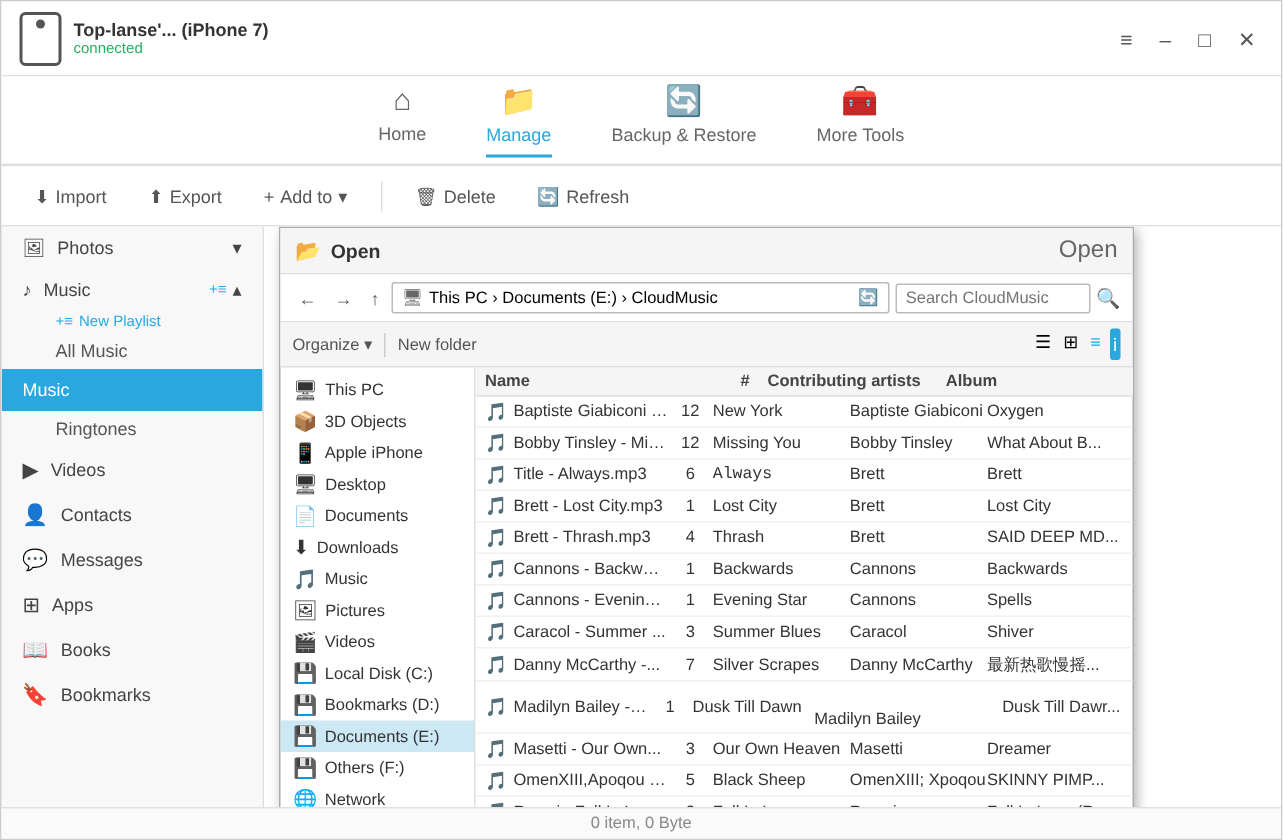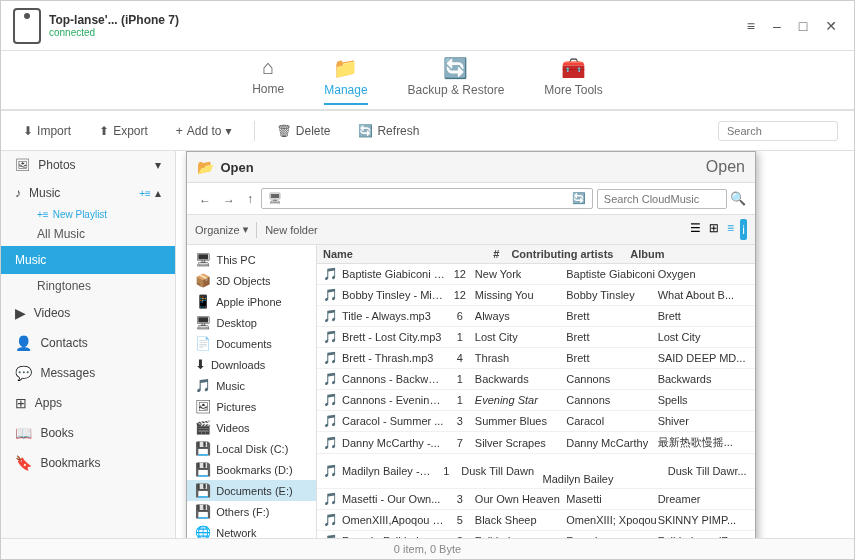--- a/index.html
+++ b/index.html
@@ -146,21 +146,20 @@
     </div>
     <div class="toolbar-sep"></div>
     <div class="toolbar-btn">
       <span>🗑</span>
       <span>Delete</span>
     </div>
     <div class="toolbar-btn">
       <span>🔄</span>
       <span>Refresh</span>
     </div>
-    <input class="search-box" type="text" placeholder="Search" style="">
   </div>
 
   <div class="main-content">
 
     <div class="sidebar">
       <div class="sidebar-parent">
         <div class="left">
           <span class="item-icon">🖼</span>
           <span>Photos</span>
         </div>
@@ -225,20 +224,21 @@
           </div>
           <span class="dialog-close">Open</span>
         </div>
 
         <div class="addr-bar">
           <button class="addr-btn">←</button>
           <button class="addr-btn">→</button>
           <button class="addr-btn">↑</button>
           <div class="addr-path">
             <span style="color:#666;">🖥</span>
+            <span>This PC › Documents (E:) › CloudMusic</span>
             <span style="margin-left:auto;color:#aaa;">🔄</span>
           </div>
           <input class="addr-search" type="text" placeholder="Search CloudMusic" style="">
           <span style="font-size:13px;color:#555;">🔍</span>
         </div>
 
         <div class="file-toolbar">
           <div class="file-toolbar-btn">
             <span>Organize</span>
             <span>▾</span>
@@ -343,21 +343,21 @@
       <div class="col-title" style="overflow:hidden;text-overflow:ellipsis;white-space:nowrap;">Missing You</div>
       <div class="col-artist" style="overflow:hidden;text-overflow:ellipsis;white-space:nowrap;">Bobby Tinsley</div>
       <div class="col-album" style="overflow:hidden;text-overflow:ellipsis;white-space:nowrap;">What About B...</div>
     </div>
                 <div class="file-row">
       <div class="col-name">
         <span class="file-icon">🎵</span>
         <span style="overflow:hidden;text-overflow:ellipsis;white-space:nowrap;">Title - Always.mp3</span>
       </div>
       <div class="col-num">6</div>
-      <div class="col-title" style="overflow:hidden;text-overflow:ellipsis;white-space:nowrap;">Always</div>
+      <div class="col-title" style="overflow:hidden;text-overflow:ellipsis;white-space:nowrap;font-family:Liberation Mono, monospace;">Always</div>
       <div class="col-artist" style="overflow:hidden;text-overflow:ellipsis;white-space:nowrap;">Brett</div>
       <div class="col-album" style="overflow:hidden;text-overflow:ellipsis;white-space:nowrap;">Brett</div>
     </div>
                 <div class="file-row">
       <div class="col-name">
         <span class="file-icon">🎵</span>
         <span style="overflow:hidden;text-overflow:ellipsis;white-space:nowrap;">Brett - Lost City.mp3</span>
       </div>
       <div class="col-num">1</div>
       <div class="col-title" style="overflow:hidden;text-overflow:ellipsis;white-space:nowrap;">Lost City</div>
@@ -383,21 +383,21 @@
       <div class="col-title" style="overflow:hidden;text-overflow:ellipsis;white-space:nowrap;">Backwards</div>
       <div class="col-artist" style="overflow:hidden;text-overflow:ellipsis;white-space:nowrap;">Cannons</div>
       <div class="col-album" style="overflow:hidden;text-overflow:ellipsis;white-space:nowrap;">Backwards</div>
     </div>
                 <div class="file-row">
       <div class="col-name">
         <span class="file-icon">🎵</span>
         <span style="overflow:hidden;text-overflow:ellipsis;white-space:nowrap;">Cannons - Evening ...</span>
       </div>
       <div class="col-num">1</div>
-      <div class="col-title" style="overflow:hidden;text-overflow:ellipsis;white-space:nowrap;font-style:italic;">Evening Star</div>
+      <div class="col-title" style="overflow:hidden;text-overflow:ellipsis;white-space:nowrap;">Evening Star</div>
       <div class="col-artist" style="overflow:hidden;text-overflow:ellipsis;white-space:nowrap;">Cannons</div>
       <div class="col-album" style="overflow:hidden;text-overflow:ellipsis;white-space:nowrap;">Spells</div>
     </div>
                 <div class="file-row">
       <div class="col-name">
         <span class="file-icon">🎵</span>
         <span style="overflow:hidden;text-overflow:ellipsis;white-space:nowrap;">Caracol - Summer ...</span>
       </div>
       <div class="col-num">3</div>
       <div class="col-title" style="overflow:hidden;text-overflow:ellipsis;white-space:nowrap;">Summer Blues</div>

